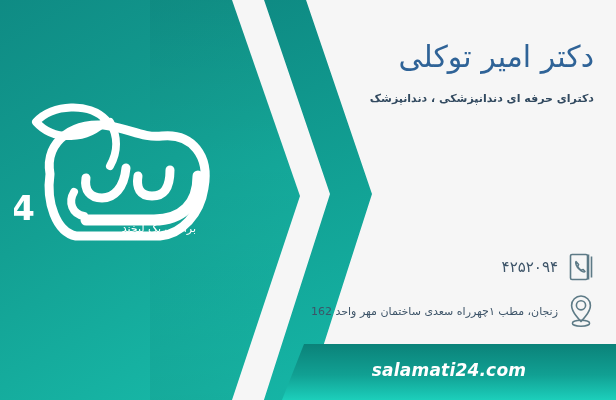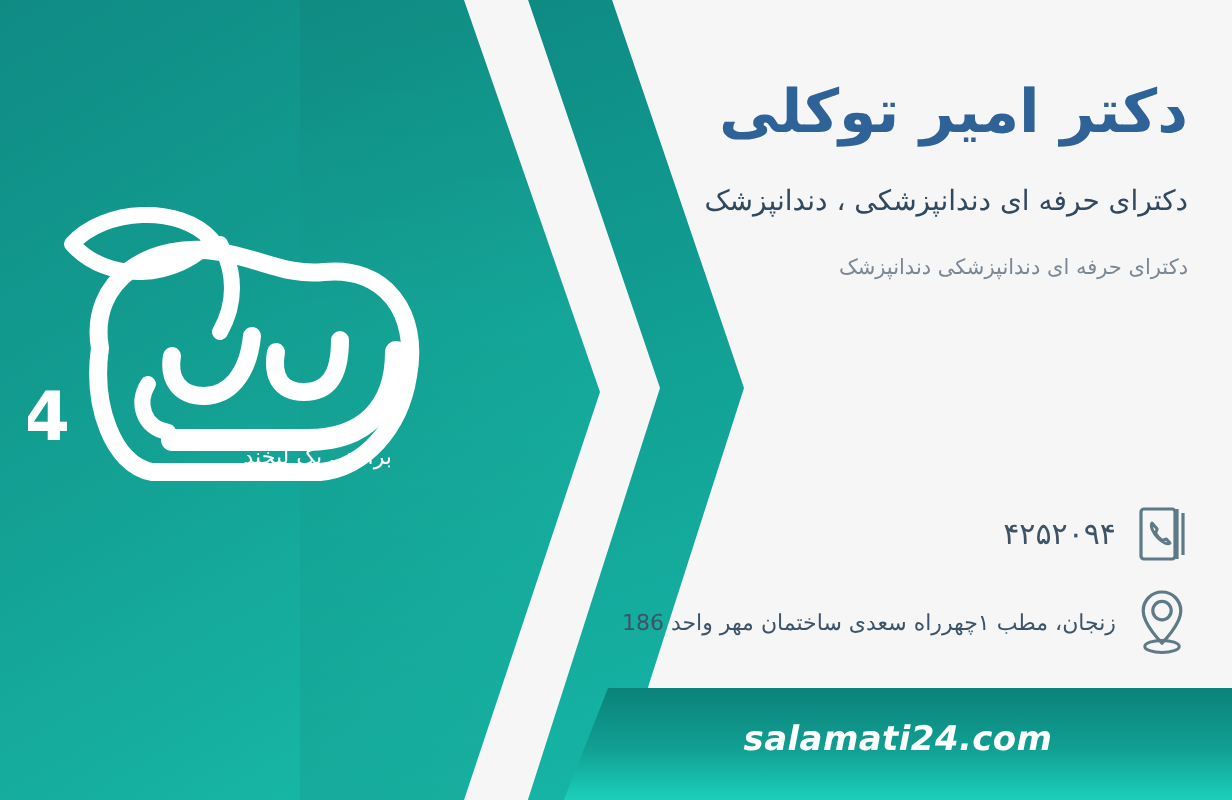--- a/index.html
+++ b/index.html
@@ -93,33 +93,33 @@
 
   
   .doctor-name {
     position: absolute;
     right: 22px;
     top: 38px;
     width: 420px;
     text-align: right;
     color: #2f6397;
     font-size: 30px;
-    font-weight: bold;
+    font-weight: normal;
     line-height: 1.25;
     direction: rtl;
   }
   .doctor-spec {
     position: absolute;
     right: 22px;
     top: 92px;
     width: 420px;
     text-align: right;
     color: #31495f;
-    font-size: 14px;
-    font-weight: normal;
+    font-size: 11px;
+    font-weight: bold;
     line-height: 1.3;
     direction: rtl;
   }
   .doctor-spec-sub {
     position: absolute;
     right: 22px;
     top: 128px;
     width: 420px;
     text-align: right;
     color: #7a8794;
@@ -212,21 +212,20 @@
 
       <g>
         <text x="20" y="124" font-family="'DejaVu Sans','Liberation Sans',sans-serif" font-size="34" font-weight="bold" fill="#ffffff" letter-spacing="-1">24</text>
       </g>
     </svg>
     <div class="logo-tagline">براحتی یک لبخند</div>
   </div>
 
   <div class="doctor-name">دکتر امیر توکلی</div>
   <div class="doctor-spec">دکترای حرفه ای دندانپزشکی ، دندانپزشک</div>
-  <div class="doctor-spec-sub">دکترای حرفه ای دندانپزشکی دندانپزشک</div>
 
   <div class="contact-row" id="row-phone">
     <div class="ico">
       <svg width="26" height="30" viewBox="0 0 26 30">
         <rect x="2.5" y="2.5" width="17" height="25" rx="1.5" fill="none" stroke="#5d7a86" stroke-width="1.6"></rect>
         <line x1="20.5" y1="2.5" x2="20.5" y2="27.5" stroke="#5d7a86" stroke-width="1.6"></line>
         <line x1="23.5" y1="4.5" x2="23.5" y2="25.5" stroke="#5d7a86" stroke-width="1.6"></line>
         <path d="M8 9.5 C7 11, 8.5 14.5, 11 17 C13.5 19.5, 16 20.5, 17 19.5 L15.2 17.5 L13 18.2 C11.8 17.2, 10.6 16, 9.8 14.6 L10.6 12.5 Z" fill="none" stroke="#5d7a86" stroke-width="1.5" stroke-linejoin="round"></path>
       </svg>
     </div>
@@ -234,20 +233,20 @@
   </div>
 
   <div class="contact-row" id="row-address">
     <div class="ico">
       <svg width="28" height="34" viewBox="0 0 28 34">
         <path d="M14 2 C8.8 2, 4.6 6.2, 4.6 11.4 C4.6 18.4, 14 27.5, 14 27.5 C14 27.5, 23.4 18.4, 23.4 11.4 C23.4 6.2, 19.2 2, 14 2 Z" fill="none" stroke="#5d7a86" stroke-width="1.6"></path>
         <circle cx="14" cy="11.3" r="4.6" fill="none" stroke="#5d7a86" stroke-width="1.6"></circle>
         <ellipse cx="14" cy="29.2" rx="8.6" ry="3" fill="none" stroke="#5d7a86" stroke-width="1.5"></ellipse>
       </svg>
     </div>
-    <div class="txt">زنجان، مطب ۱چهرراه سعدی ساختمان مهر واحد 186</div>
+    <div class="txt">زنجان، مطب ۱چهرراه سعدی ساختمان مهر واحد 162</div>
   </div>
 
   <div class="footer">
     <div class="footer-text">salamati24.com</div>
   </div>
 
 </div>
 
 </body></html>

